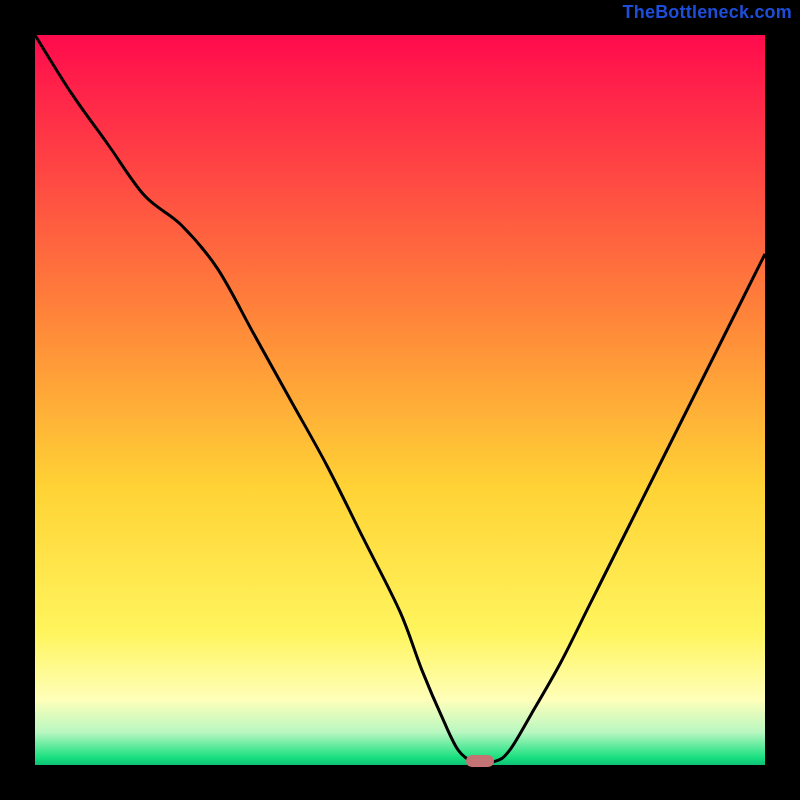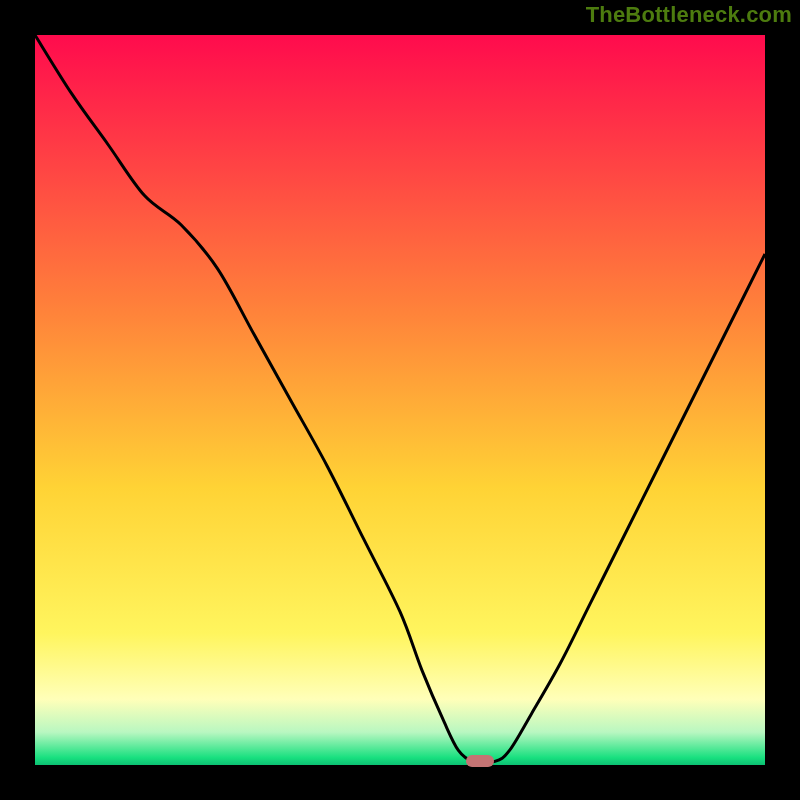--- a/index.html
+++ b/index.html
@@ -10,23 +10,23 @@
   }
   .chart-wrap {
     position: relative;
     width: 800px;
     height: 800px;
   }
   .watermark {
     position: absolute;
     top: 2px;
     right: 8px;
-    font-size: 22px;
+    font-size: 18px;
     font-weight: 600;
-    color: #4d7c0f;
+    color: #1d4ed8;
     z-index: 10;
     letter-spacing: 0.2px;
   }
   svg.chart {
     position: absolute;
     top: 0;
     left: 0;
   }
   .marker {
     position: absolute;

